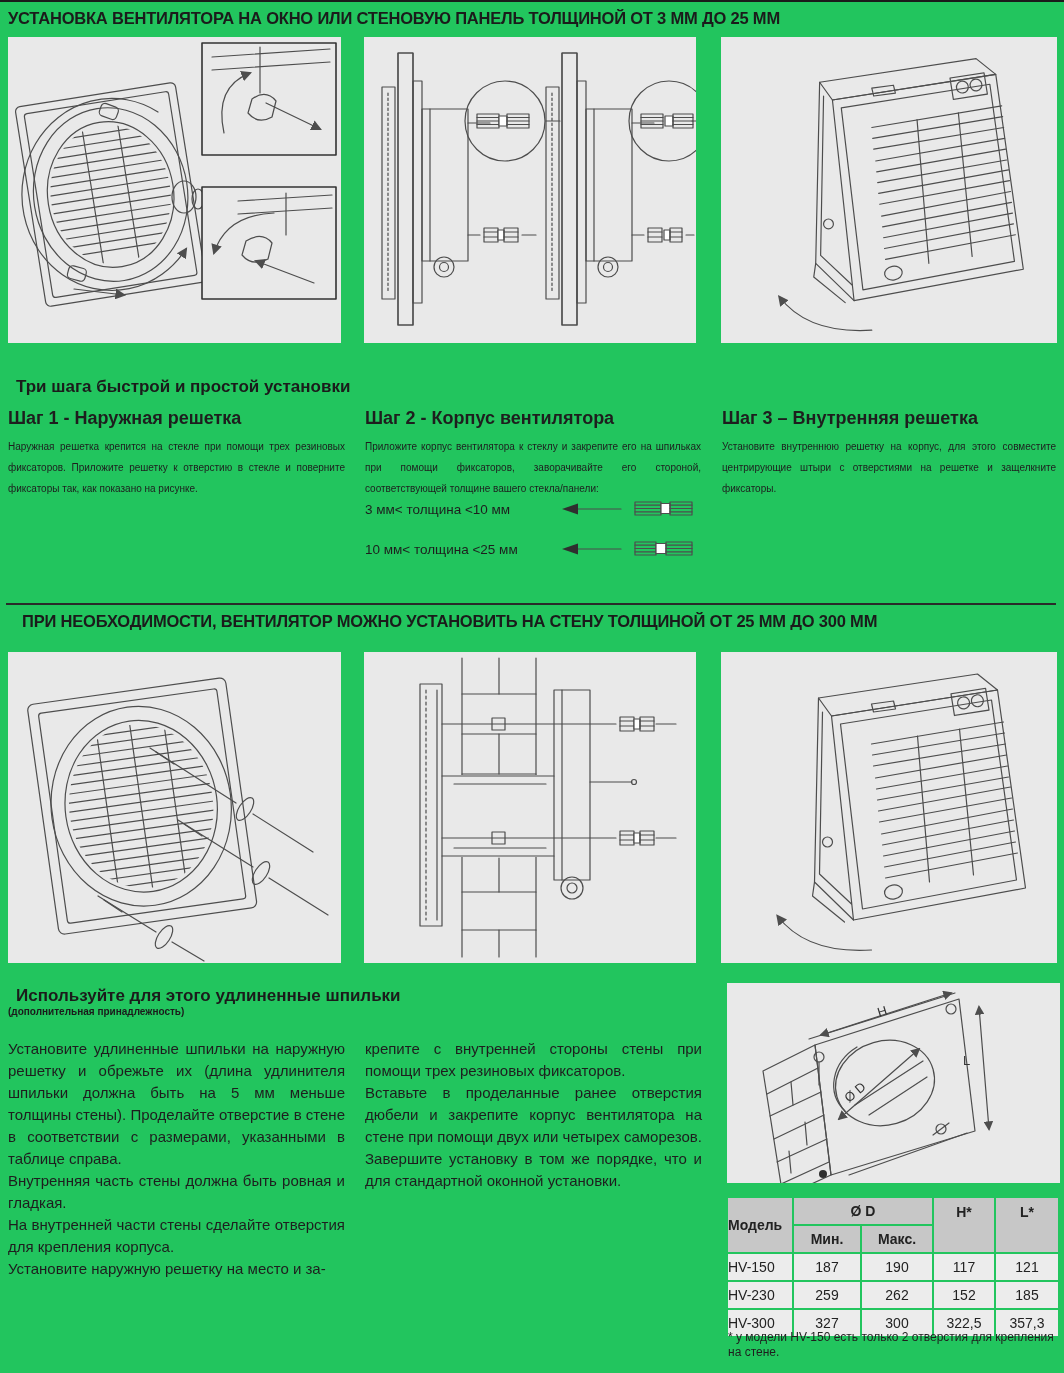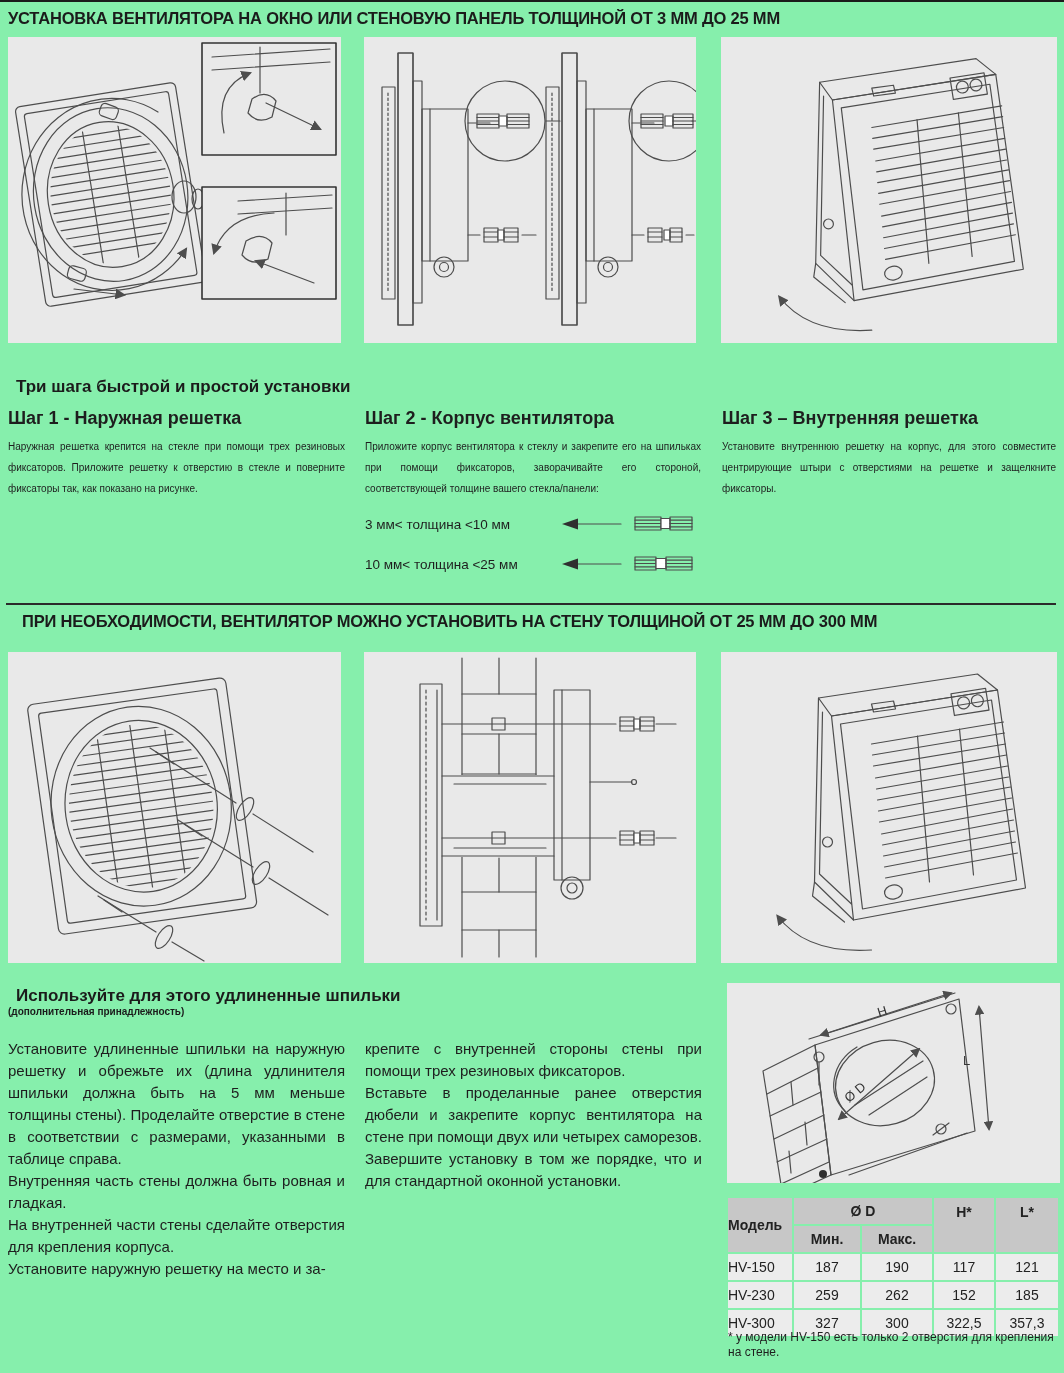--- a/index.html
+++ b/index.html
@@ -1,16 +1,16 @@
 <!DOCTYPE html>
 <html><head>
 <meta charset="utf-8">
 <style>
   html,body{margin:0;padding:0;background:#fff;}
-  .page{position:relative;width:1064px;height:1373px;background:#86efac;
+  .page{position:relative;width:1064px;height:1373px;background:#22c55e;
         font-family:"Liberation Sans",sans-serif;color:#1e1e1e;overflow:hidden;}
   .abs{position:absolute;}
   .toprule{left:0;top:0;width:1064px;height:2px;background:#1b1b1b;}
   .midrule{left:6px;top:603px;width:1050px;height:2px;background:#2a2a2a;}
   h1.sec{margin:0;font-size:16.5px;font-weight:bold;letter-spacing:-0.2px;color:#1b1b1b;white-space:nowrap;}
   h2.sub{margin:8px;font-size:17px;font-weight:bold;color:#1b1b1b;}
   h3.note{margin:0;font-size:10px;font-weight:bold;color:#1b1b1b;}
   .panel{background:#e9e9e9;}
   .step h3{margin:0 0 7px 0;font-size:18px;font-weight:bold;}
   .step p{margin:0;font-size:10px;line-height:21px;text-align:justify;}
@@ -230,21 +230,21 @@
   <h2 class="sub abs" style="left:8px;top:369px;">Три шага быстрой и простой установки</h2>
 
   <div class="abs step" style="left:8px;top:408px;width:337px;">
     <h3>Шаг 1 - Наружная решетка</h3>
     <p>Наружная решетка крепится на стекле при помощи трех резиновых фиксаторов. Приложите решетку к отверстию в стекле и поверните фиксаторы так, как показано на рисунке.</p>
   </div>
 
   <div class="abs step" style="left:365px;top:408px;width:336px;">
     <h3>Шаг 2 - Корпус вентилятора</h3>
     <p>Приложите корпус вентилятора к стеклу и закрепите его на шпильках при помощи фиксаторов, заворачивайте его стороной, соответствующей толщине вашего стекла/панели:</p>
-    <div class="thick-row" style="margin-top:16px;">
+    <div class="thick-row" style="margin-top:1px;">
       <span class="lbl">3 мм&lt; толщина &lt;10 мм</span>
       <svg class="arrow mini" width="66" height="14" viewBox="0 0 66 14">
         <line x1="62" y1="7" x2="16" y2="7"></line>
           <path class="dark" d="M3,7 L19,1.5 L19,12.5 z"></path>
       </svg>
       <svg class="fix mini" width="64" height="18" viewBox="0 0 64 18">
         <rect x="2" y="2" width="26" height="13"></rect>
         <line x1="2" y1="5.2" x2="28" y2="5.2"></line>
           <line x1="2" y1="8.5" x2="28" y2="8.5"></line>
           <line x1="2" y1="11.8" x2="28" y2="11.8"></line>

